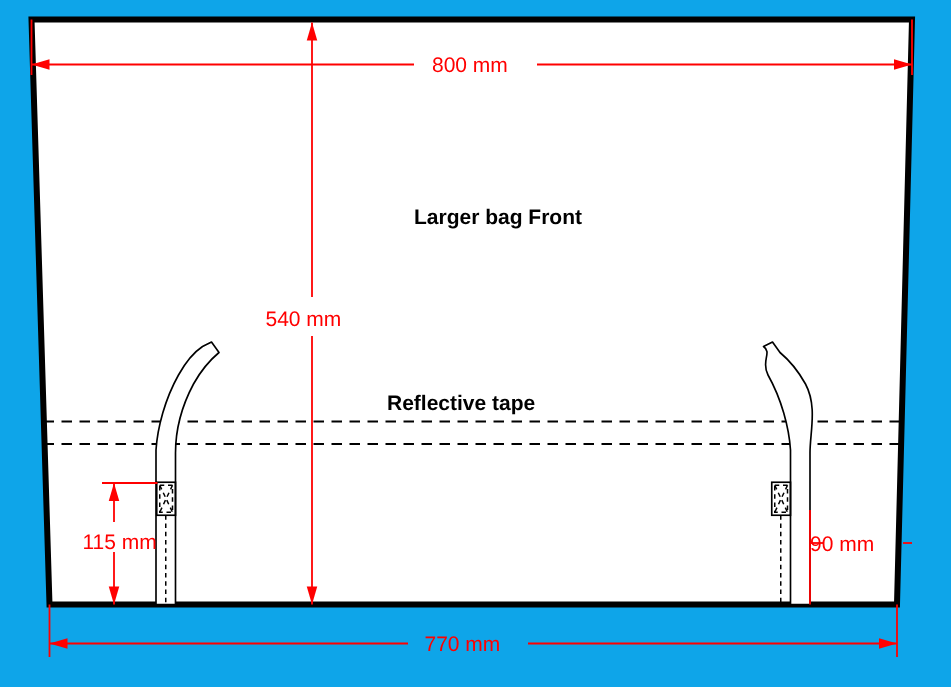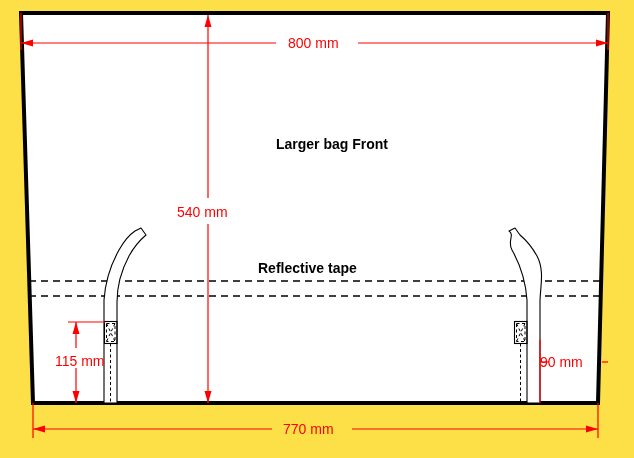--- a/index.html
+++ b/index.html
@@ -10,21 +10,21 @@
   body {
     width: 634px;
     height: 458px;
     font-family: "Liberation Sans", sans-serif;
     overflow: hidden;
   }
   #drawing-root {
     position: relative;
     width: 634px;
     height: 458px;
-    background: #fde047;
+    background: #0ea5e9;
   }
   svg#technical-drawing {
     display: block;
     width: 634px;
     height: 458px;
   }
   .bag-outline {
     fill: #ffffff;
     stroke: #000000;
     stroke-width: 4;

